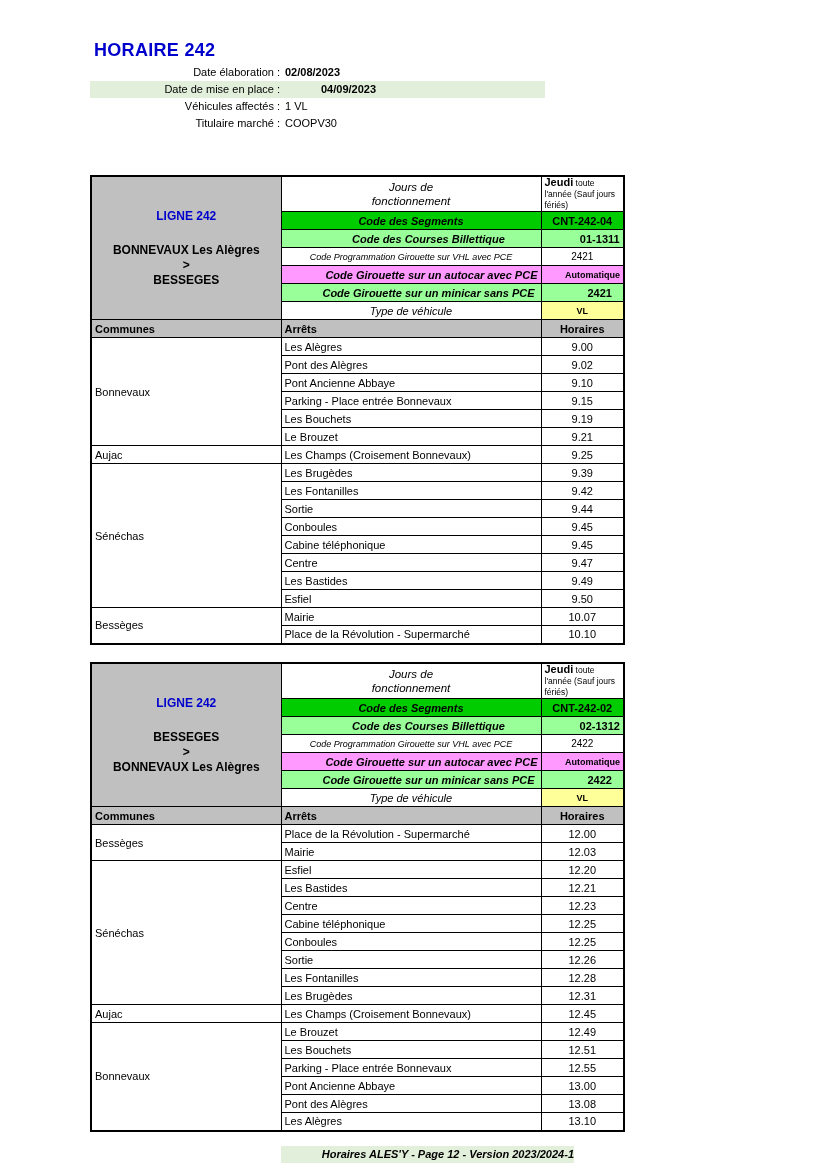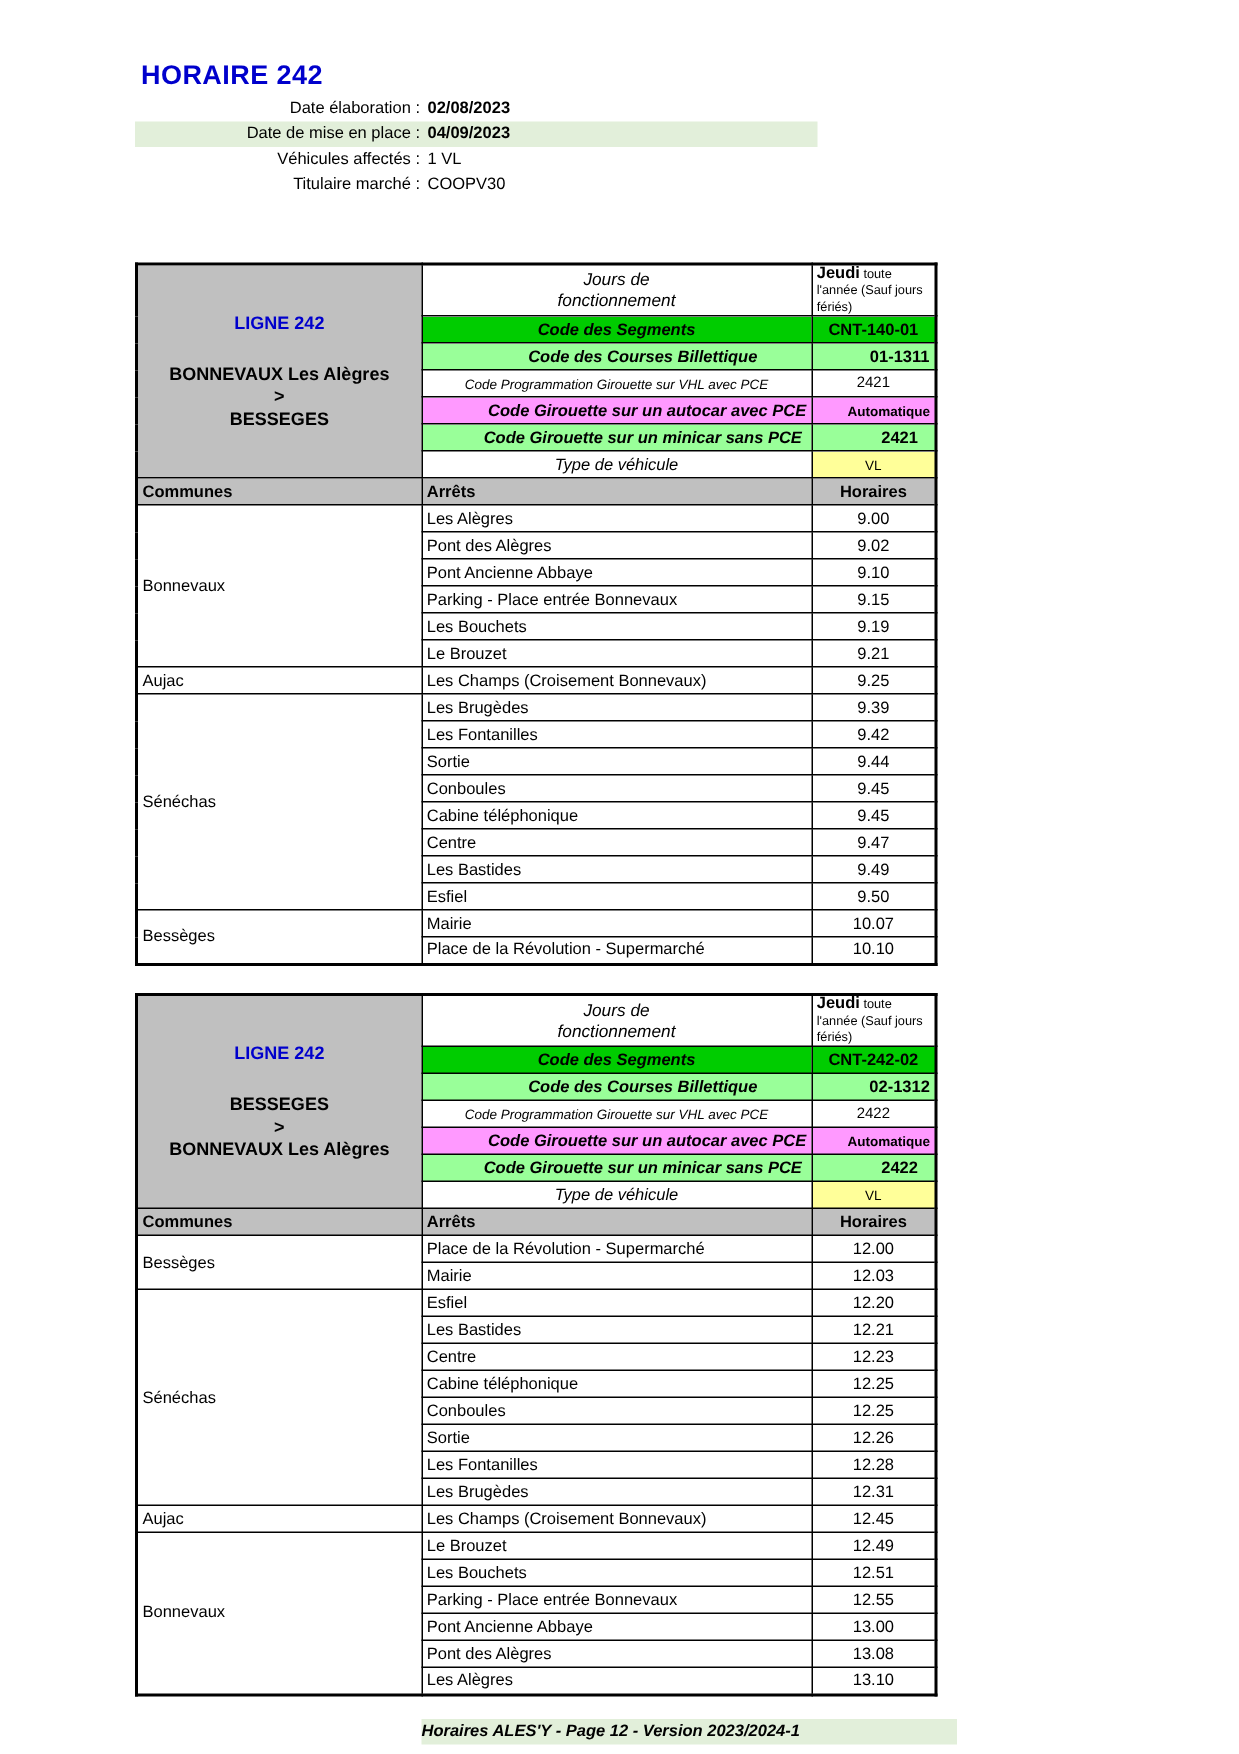--- a/index.html
+++ b/index.html
@@ -10,21 +10,21 @@
     font-family: "Liberation Sans", sans-serif;
     overflow: hidden;
   }
   .title {
     position: absolute; left: 94px; top: 40px; margin: 0;
     font-size: 18px; font-weight: bold; color: var(--title_blue, #0000CC);
     letter-spacing: 0.3px;
   }
   .meta { position: absolute; left: 90px; top: 64px; font-size: 11px; }
   .meta-row { display: flex; height: 17px; line-height: 17px; width: 455px; }
-  .meta-row.highlight { background: var(--band_green, #E2EFDA); }
+  .meta-row.highlight { background: var(--band_green, #E2EFDA); gap: 36px; }
   .meta-label { width: 190px; text-align: right; }
   .meta-value { padding-left: 5px; }
   .meta-value.bold { font-weight: bold; }
 
   table.timetable {
     position: absolute; left: 90px; width: 533px;
     border-collapse: collapse; table-layout: fixed;
     border: 2px solid #000; font-size: 11px; background: #fff;
   }
   #table1 { top: 175px; }
@@ -46,30 +46,30 @@
   .day-bold { font-weight: bold; font-size: 11px; }
   .code-label { font-weight: bold; font-style: italic; text-align: center; white-space: nowrap; margin-left: 16px; }
   .code-value { text-align: center; font-weight: bold; white-space: nowrap; }
   tr.style-green td { background: var(--green, #00CC00); }
   tr.style-lightgreen td { background: var(--light_green, #99FF99); padding-left: 38px; }
   tr.style-pink td { background: var(--pink, #FF99FF); text-align: right; }
   tr.style-pink .code-value { font-size: 9px; }
   tr.style-plain .code-label { font-weight: normal; font-size: 9px; }
   tr.style-plain .code-value { font-weight: normal; font-size: 10px; }
   tr.style-vehicle .code-label { font-weight: normal; }
-  tr.style-vehicle .code-value { background: var(--yellow, #FFFF99); font-weight: normal; font-size: 9px; }
+  tr.style-vehicle .code-value { background: var(--yellow, #FFFF99); font-weight: bold; font-size: 9px; }
   .timetable th { background: var(--gray, #C0C0C0); text-align: left; font-size: 11px; }
   .timetable th.center { text-align: center; }
   .commune-cell { vertical-align: middle; white-space: nowrap; }
   .stop-cell { white-space: nowrap; }
   .time-cell { text-align: center; white-space: nowrap; }
   .footer {
-    position: absolute; left: 281px; top: 1146px; width: 357px; height: 17px;
+    position: absolute; left: 281px; top: 1146px; width: 293px; height: 17px;
     line-height: 17px; background: var(--band_green, #E2EFDA);
-    text-align: left; font-weight: bold; font-style: italic; font-size: 11px;
+    text-align: right; font-weight: bold; font-style: italic; font-size: 11px;
   }
 </style>
 </head>
 <body>
 
 <div class="page">
 
   <h1 class="title">HORAIRE 242</h1>
 
   <div class="meta">
@@ -106,21 +106,21 @@
               <div>&gt;</div>
               <div>BESSEGES</div>
             </div>
           </td>
           <td class="jours-cell">Jours de
 fonctionnement</td>
           <td class="day-cell"><span class="day-bold">Jeudi</span><span class="day-rest"> toute l'année (Sauf jours fériés)</span></td>
         </tr>
         <tr class="style-green">
           <td class="code-label">Code des Segments</td>
-          <td class="code-value">CNT-140-01</td>
+          <td class="code-value">CNT-242-04</td>
         </tr>
         <tr class="style-lightgreen">
           <td class="code-label">Code des Courses Billettique</td>
           <td class="code-value">01-1311</td>
         </tr>
         <tr class="style-plain">
           <td class="code-label">Code Programmation Girouette sur VHL avec PCE</td>
           <td class="code-value">2421</td>
         </tr>
         <tr class="style-pink">

